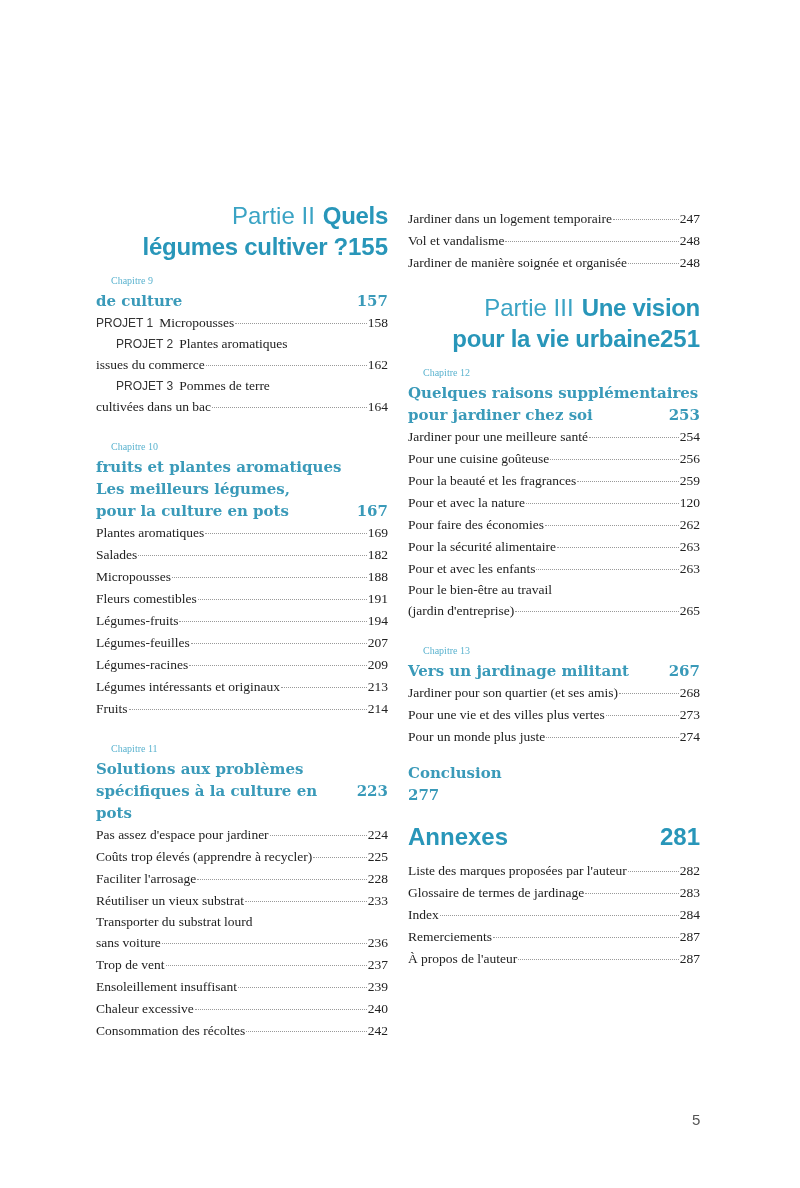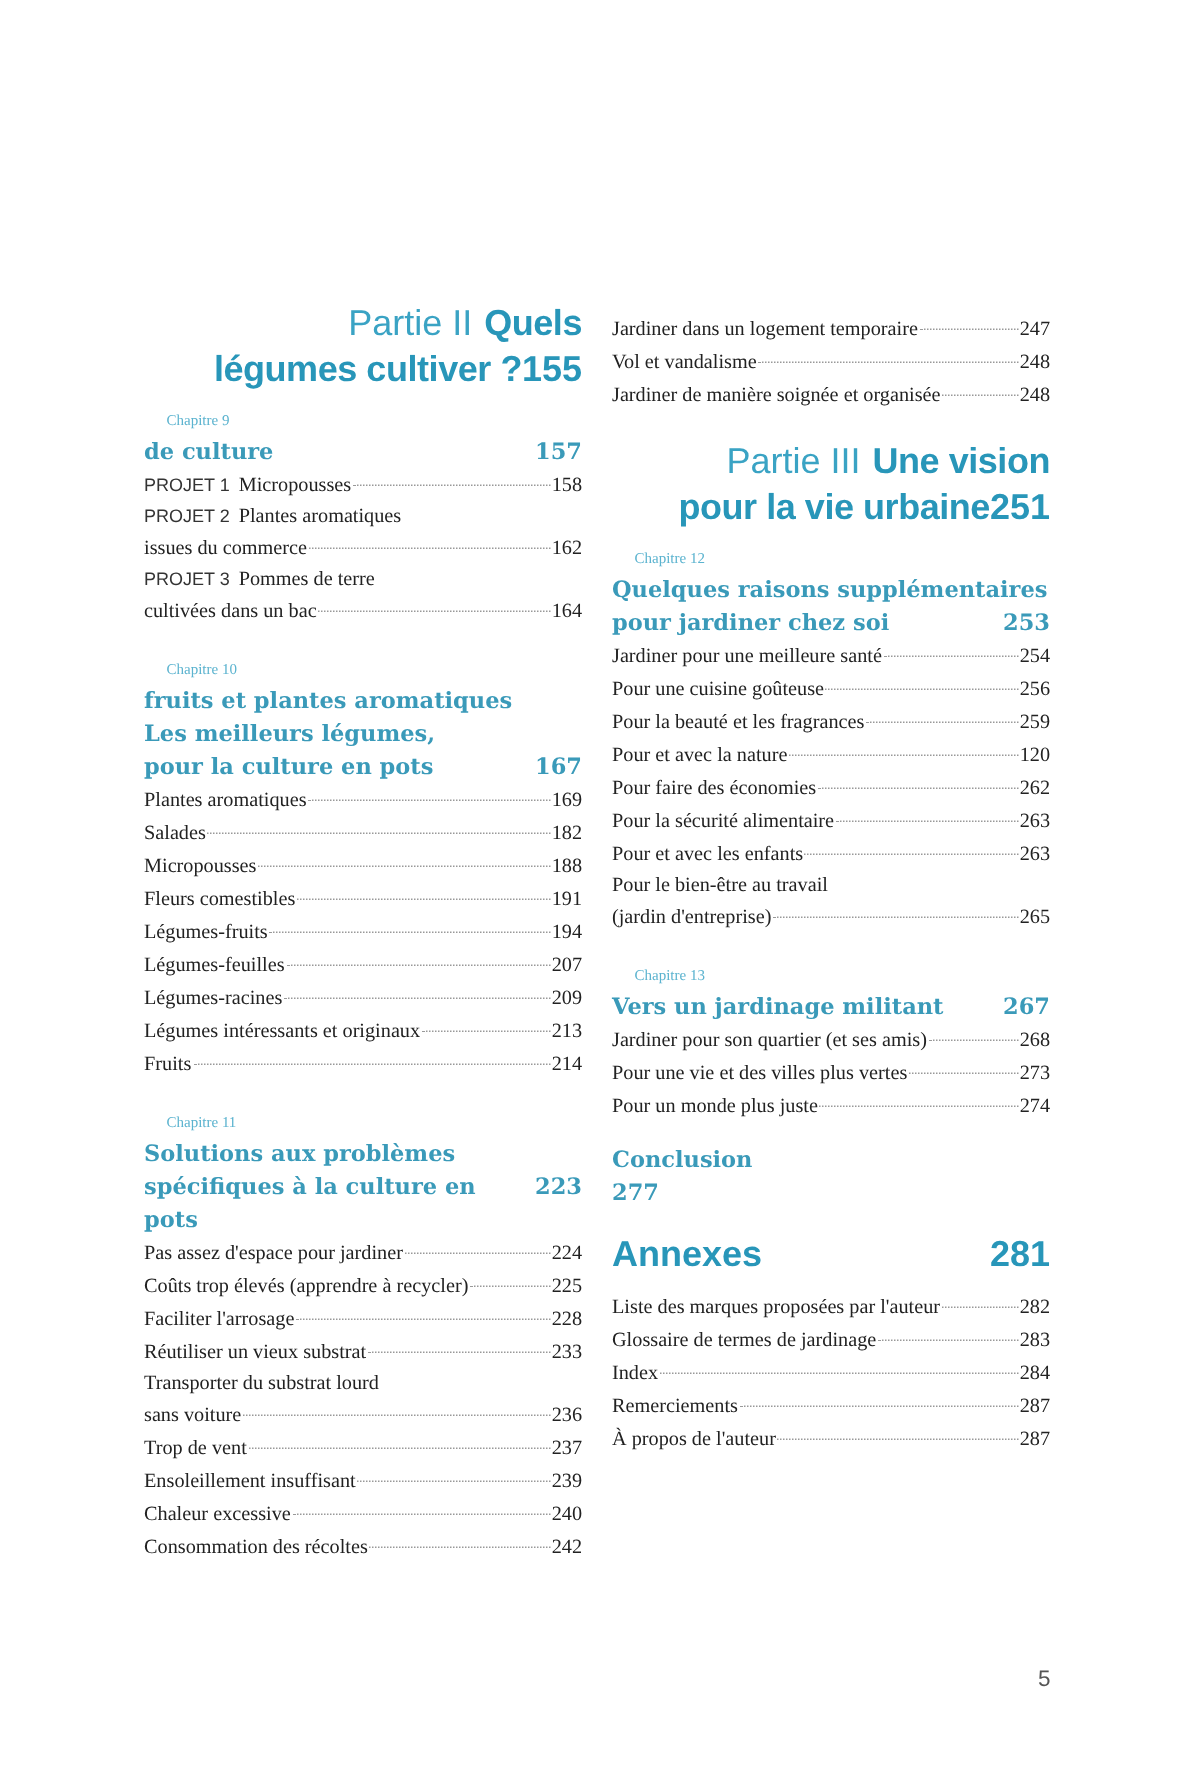--- a/index.html
+++ b/index.html
@@ -17,21 +17,21 @@
     .chap-label { font-family: Liberation Serif, serif; font-size: 10px; color: #5bb3cf; margin: 8px 0 2px 15px; line-height: 14px; }
     .chap-title { font-family: "DejaVu Serif", serif; font-weight: bold; color: #3a9ab9; font-size: 15px; line-height: 22px; margin: 0; }
     .chap-title .row { display: flex; justify-content: space-between; align-items: baseline; }
 
     .entry { font-family: "Liberation Serif", serif; font-size: 13.5px; color: #222; line-height: 22px; display: flex; align-items: baseline; }
     .entry .txt { white-space: nowrap; }
     .entry .dots { flex: 1; border-bottom: 1px dotted #999; margin: 0 1px; transform: translateY(-3px); min-width: 4px; }
     .entry .pg { white-space: nowrap; }
     .entry-multi .first { font-family: "Liberation Serif", serif; font-size: 13.5px; color: #222; line-height: 20px; }
     .entry .prefix { font-family: "Liberation Sans", sans-serif; font-size: 12px; color: #333; margin-right: 6px; }
-    .entry-multi .first .prefix { font-family: "Liberation Sans", sans-serif; font-size: 12px; color: #333; margin-right: 6px; }
+    .entry-multi .first .prefix { font-family: "Liberation Sans", sans-serif; font-size: 12px; color: #333; margin-right: 6px; margin-left: 20px; }
     .section-gap { height: 14px; }
     .gap-sm { height: 8px; }
 
     .standalone { font-family: "DejaVu Serif", serif; font-weight: bold; color: #3a9ab9; font-size: 15px; line-height: 22px; display: flex; justify-content: space-between; margin-top: 14px; flex-direction: column; }
     .annexes { font-family: "Liberation Sans", sans-serif; font-weight: bold; color: #2896b9; font-size: 24px; line-height: 30px; display: flex; justify-content: space-between; margin: 16px 0 8px 0; gap: 28px; }
 
     #page-number { position: absolute; left: 692px; top: 1111px; font-family: "Liberation Sans", sans-serif; font-size: 15px; color: #555; }
   </style>
 </head>
 <body>

